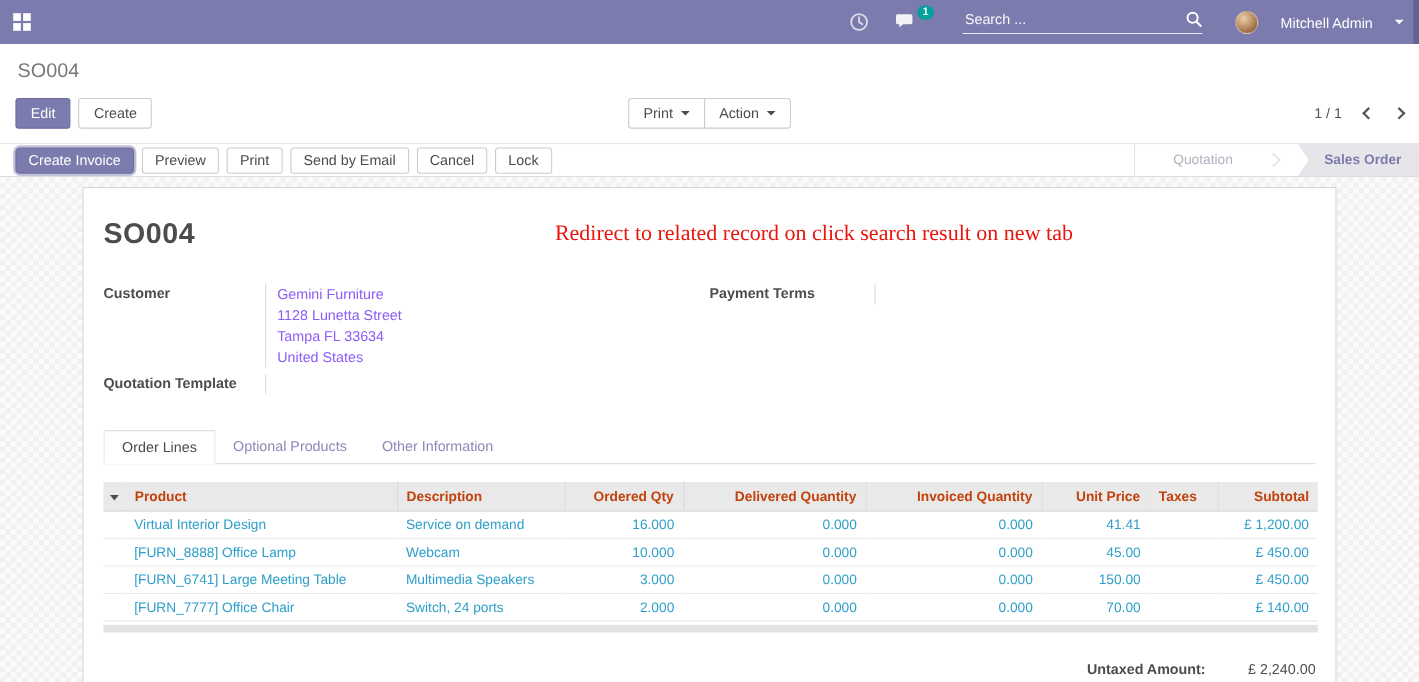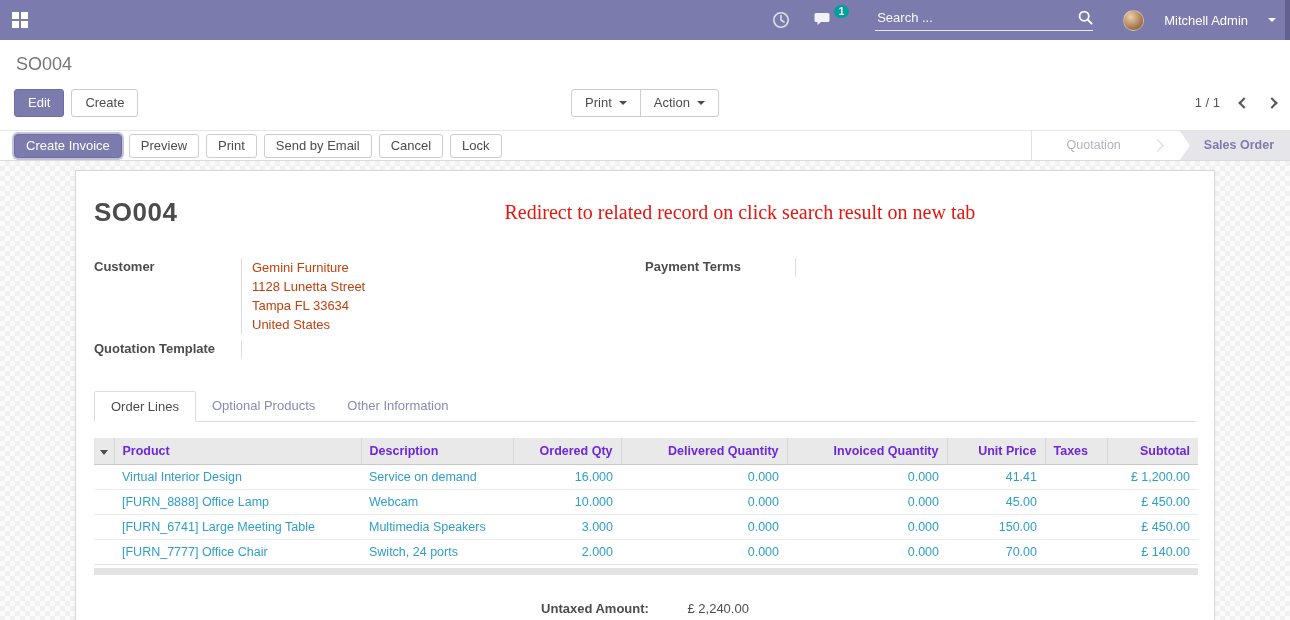--- a/index.html
+++ b/index.html
@@ -114,50 +114,50 @@
     margin-left:327px; font-family:"Liberation Serif", serif;
     font-size:20px; color:#e8150d; white-space:nowrap;
   }
 
   .groups { display:flex; margin-top:30px; }
   .group { width:552px; }
   .frow { display:flex; margin-bottom:6px; }
   .flabel { width:147px; font-weight:bold; padding-top:1px; }
   .group-right .flabel { width:150px; }
   .fvalue { flex:1; border-left:1px solid #ddd; padding-left:10px; line-height:19px; min-height:19px; }
-  .fvalue.link div { color:#c2410c; cursor:pointer; }
+  .fvalue.link div { color:#8b5cf6; cursor:pointer; }
   .fvalue.text { color:#4c4c4c; }
 
   .tabs { margin-top:26px; border-bottom:1px solid #ddd; display:flex; }
   .tab { padding:7px 16px; color:#8a89b5; cursor:pointer; }
   .tab.active {
     background:#fff; border:1px solid #ddd; border-bottom:1px solid #fff;
     margin-bottom:-1px; color:#4c4c4c; border-radius:2px 2px 0 0;
   }
 
   table.olines { width:1104px; border-collapse:collapse; margin-top:16px; font-size:12.5px; table-layout:fixed; }
   table.olines thead th {
     background:#e9e9e9; border-bottom:1px solid #c9c9c9; border-left:1px solid #d7d7d7;
-    padding:6px 8px; text-align:left; font-weight:bold; color:#6d28d9; white-space:nowrap; overflow:hidden;
+    padding:6px 8px; text-align:left; font-weight:bold; color:#c2410c; white-space:nowrap; overflow:hidden;
   }
   table.olines thead th:first-child { border-left:none; padding:6px 2px 6px 6px; }
   table.olines th.num { text-align:right; }
   table.olines tbody td {
     padding:5px 8px; border-top:1px solid #ebebeb; color:#2e9fc9; white-space:nowrap; overflow:hidden; cursor:pointer;
   }
   table.olines tbody tr:first-child td { border-top:none; }
   table.olines tbody tr:last-child td { border-bottom:1px solid #e4e4e4; }
   table.olines td.num { text-align:right; }
   .sort-caret {
     display:inline-block; width:0; height:0;
     border-left:4px solid transparent; border-right:4px solid transparent; border-top:5px solid #4c4c4c;
   }
   .table-strip { width:1104px; height:7px; background:#e3e3e3; margin-top:3px; }
 
-  .totals { display:flex; justify-content:center; margin-top:26px; align-items:center; }
+  .totals { display:flex; justify-content:flex-end; margin-top:26px; align-items:center; }
   .t-label { font-weight:bold; color:#4c4c4c; }
   .t-value { width:100px; text-align:right; color:#4c4c4c; }
 </style>
 </head>
 <body>
 
 <header class="topbar">
   <div class="apps-grid">
     <span></span>
       <span></span>

